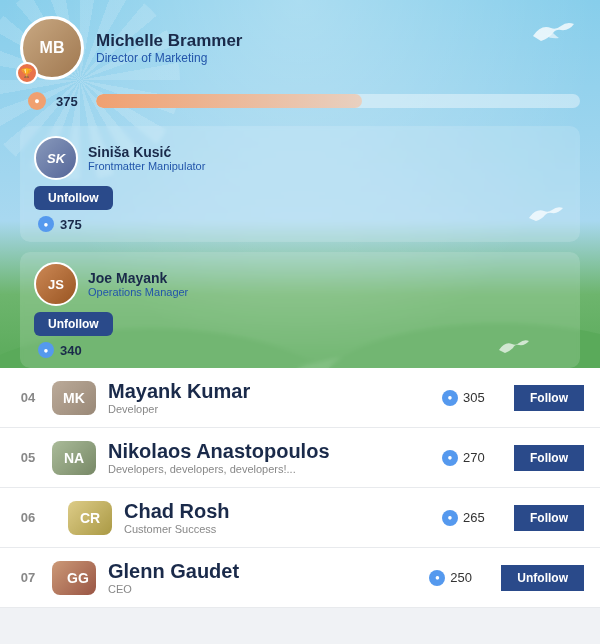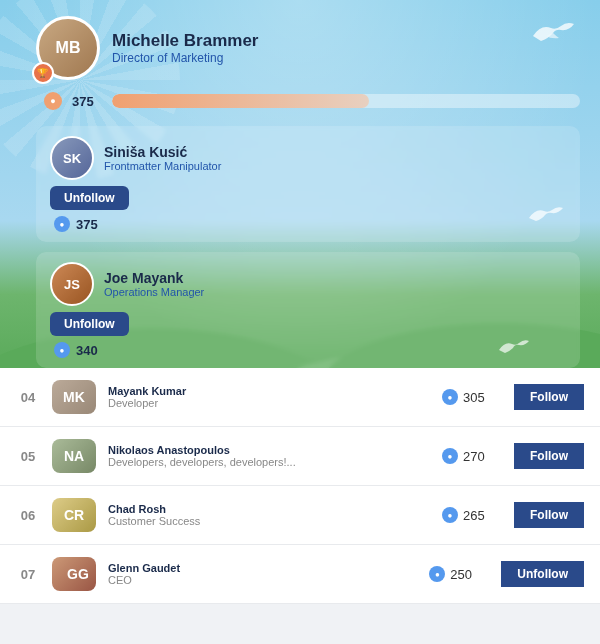--- a/index.html
+++ b/index.html
@@ -2,21 +2,21 @@
 <html><head>
   <meta charset="utf-8">
   <style>
     * { box-sizing: border-box; margin: 0; padding: 0; }
     body { font-family: -apple-system, BlinkMacSystemFont, 'Segoe UI', sans-serif; background: #f0f2f5; width: 600px; }
 
     
     .hero {
       position: relative;
       background: linear-gradient(180deg, #87ceeb 0%, #a8d8f0 60%, #6db56d 80%, #5aaa5a 100%);
-      padding: 16px 20px 0 36px;
+      padding: 16px 20px 0 20px;
       overflow: hidden;
       min-height: 300px;
     }
     .hero::before {
       content: '';
       position: absolute;
       top: 0; left: 0; right: 0; bottom: 0;
       background: radial-gradient(ellipse at center top, rgba(255,255,255,0.3) 0%, transparent 70%);
       pointer-events: none;
     }
@@ -250,21 +250,21 @@
       width: 44px;
       height: 34px;
       border-radius: 8px;
       overflow: hidden;
       flex-shrink: 0;
       background: #ddd;
     }
 
     .list-info { flex: 1; }
     .list-name {
-      font-size: 11px;
+      font-size: 20px;
       font-weight: 700;
       color: #1a2a4a;
     }
     .list-role {
       font-size: 11px;
       color: #888;
     }
 
     .list-score-wrap {
       display: flex;
@@ -299,25 +299,25 @@
       font-weight: 600;
       cursor: pointer;
       white-space: nowrap;
     }
     .follow-btn.unfollow {
       background: #2a4a8a;
     }
 
     
     .face-1 { background: linear-gradient(135deg, #c8a882, #a07850); }
-    .face-2 { background: linear-gradient(135deg, #8899bb, #556699); }
+    .face-2 { background: linear-gradient(135deg, #8899bb, #556699); font-style: italic; }
     .face-3 { background: linear-gradient(135deg, #cc8855, #995522); }
     .face-4 { background: linear-gradient(135deg, #bbaa99, #998877); }
     .face-5 { background: linear-gradient(135deg, #aabb99, #778866); }
-    .face-6 { background: linear-gradient(135deg, #ddcc88, #aa9944); }
+    .face-6 { background: linear-gradient(135deg, #ddcc88, #aa9944); margin-left: 16px; }
     .face-7 { background: linear-gradient(135deg, #cc9977, #995544); padding-left: 8px; }
 
     .avatar-inner {
       width: 100%;
       height: 100%;
       display: flex;
       align-items: center;
       justify-content: center;
       color: white;
       font-weight: bold;

